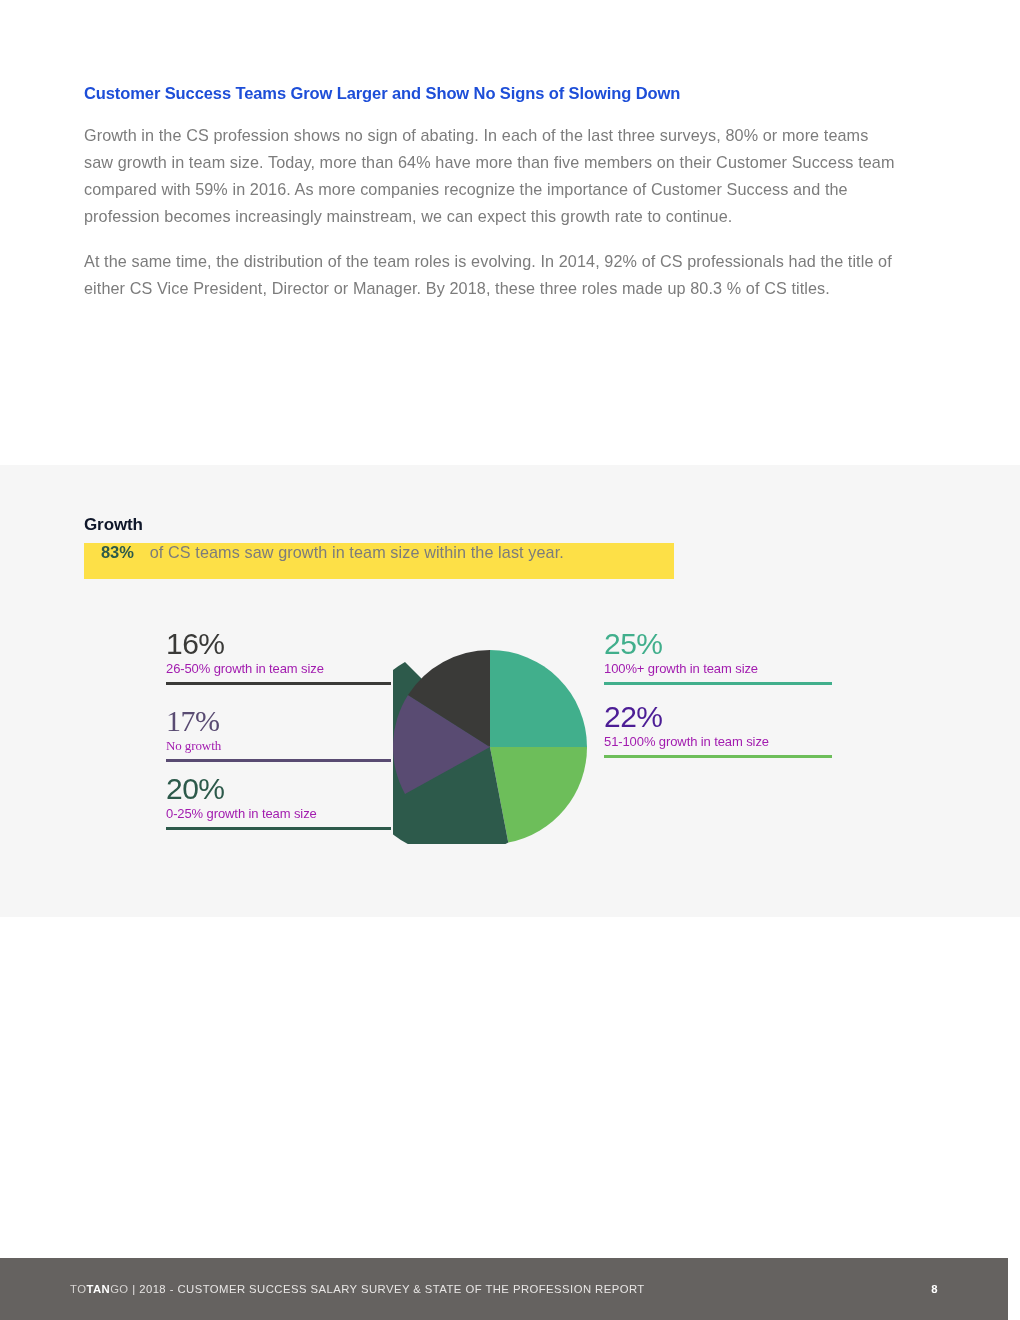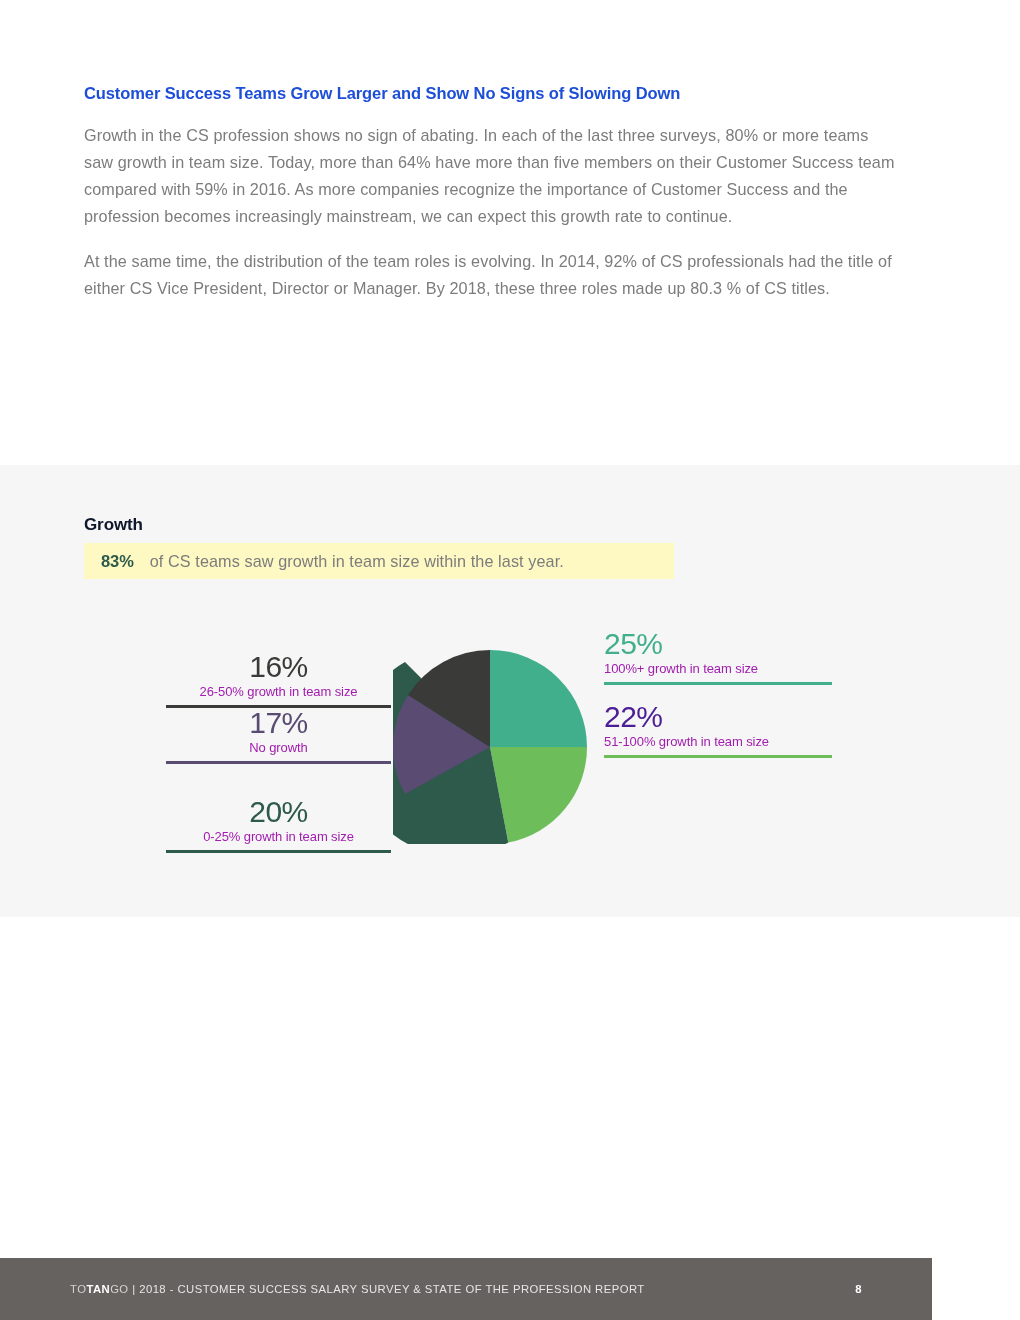--- a/index.html
+++ b/index.html
@@ -58,23 +58,23 @@
     font-weight: bold;
     color: #0f172a;
     letter-spacing: -0.1px;
   }
   .callout {
     position: absolute;
     left: 84px;
     top: 78px;
     width: 590px;
     height: 36px;
-    background: #fef9c3;
+    background: #fde047;
     display: flex;
-    align-items: center;
+    align-items: flex-start;
     padding-left: 17px;
     box-sizing: border-box;
   }
   .callout-strong {
     font-size: 16.5px;
     font-weight: bold;
     color: #2d5a4b;
     letter-spacing: -0.1px;
   }
   .callout-text {
@@ -123,37 +123,37 @@
     font-weight: 500;
     letter-spacing: -0.1px;
   }
   .stat-rule {
     display: block;
     height: 3px;
     margin-top: 5px;
     width: 100%;
   }
 
-  .stat.left  { text-align: center; margin-top: 23px; }
+  .stat.left  { text-align: left; }
   .stat.right { text-align: left; }
 
   
   .stat-16 { left: 166px; top: 162px; width: 225px; }
-  .stat-17 { left: 166px; top: 218px; width: 225px; }
+  .stat-17 { left: 166px; top: 239px; width: 225px; font-family: Liberation Serif, serif; }
   .stat-20 { left: 166px; top: 307px; width: 225px; }
   
   .stat-25 { left: 604px; top: 162px; width: 228px; }
   .stat-22 { left: 604px; top: 235px; width: 228px; }
 
   
   .footer {
     position: absolute;
     left: 0;
     top: 1258px;
-    width: 932px;
+    width: 1008px;
     height: 62px;
     background: #656260;
   }
   .footer-inner {
     position: absolute;
     left: 70px;
     right: 70px;
     top: 0;
     bottom: 0;
     display: flex;

